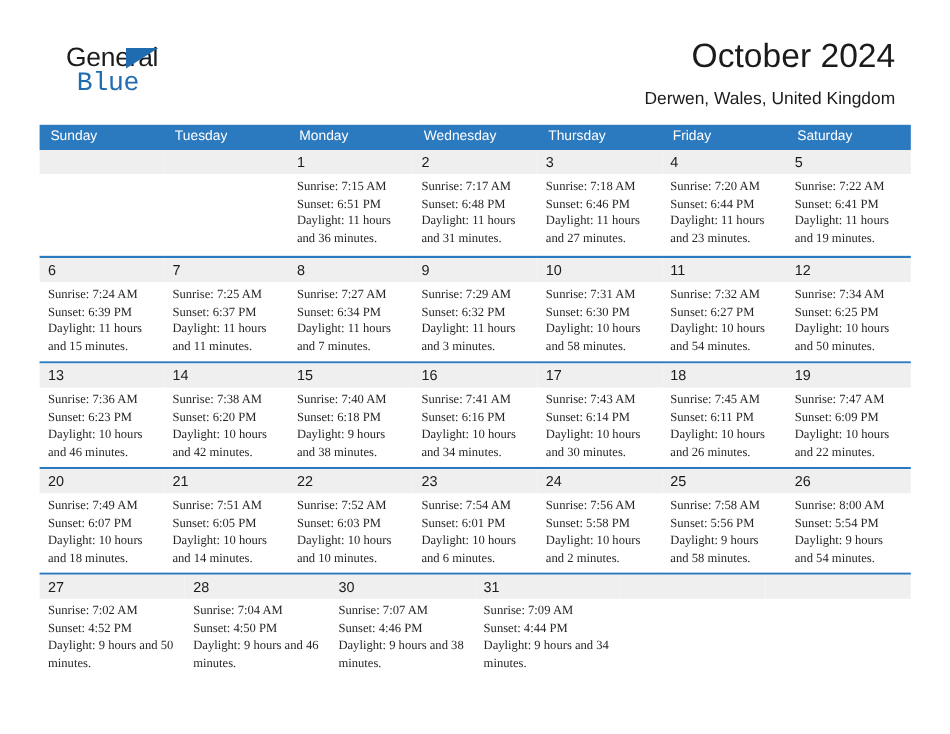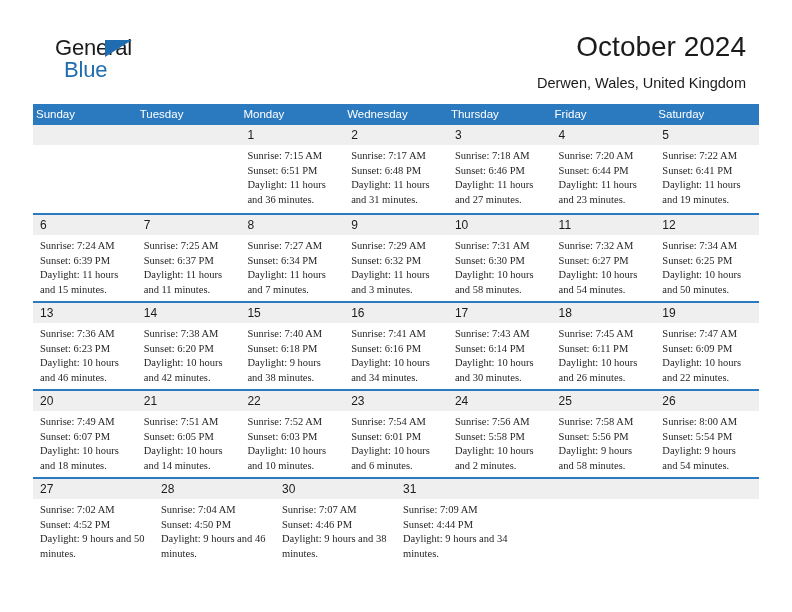--- a/index.html
+++ b/index.html
@@ -59,21 +59,21 @@
     border-bottom: 17px solid transparent;
   }
   .brand-blue {
     position: absolute;
     left: 31px;
     top: 22px;
     font-size: 22px;
     line-height: 24px;
     letter-spacing: -0.2px;
     color: #1f6cb0;
-    font-family: Liberation Sans, sans-serif;
+    font-family: Liberation Mono, monospace;
   }
 
   .title-block {
     position: absolute;
     right: 46px;
     top: 30px;
     text-align: right;
   }
   .cal-title {
     font-size: 28px;
@@ -104,21 +104,21 @@
     display: flex;
     background: #2b79bf;
     height: 21px;
   }
   .weekday-cell {
     flex: 1 1 0;
     min-width: 0;
     color: #ffffff;
     font-size: 11.5px;
     line-height: 21px;
-    padding-left: 3px;
+    padding-left: 9px;
     box-sizing: border-box;
     font-family: "Liberation Sans", sans-serif;
     white-space: nowrap;
     overflow: hidden;
   }
 
   .week-row {
     display: flex;
     border-top: 2px solid #2b79bf;
     height: 88px;

